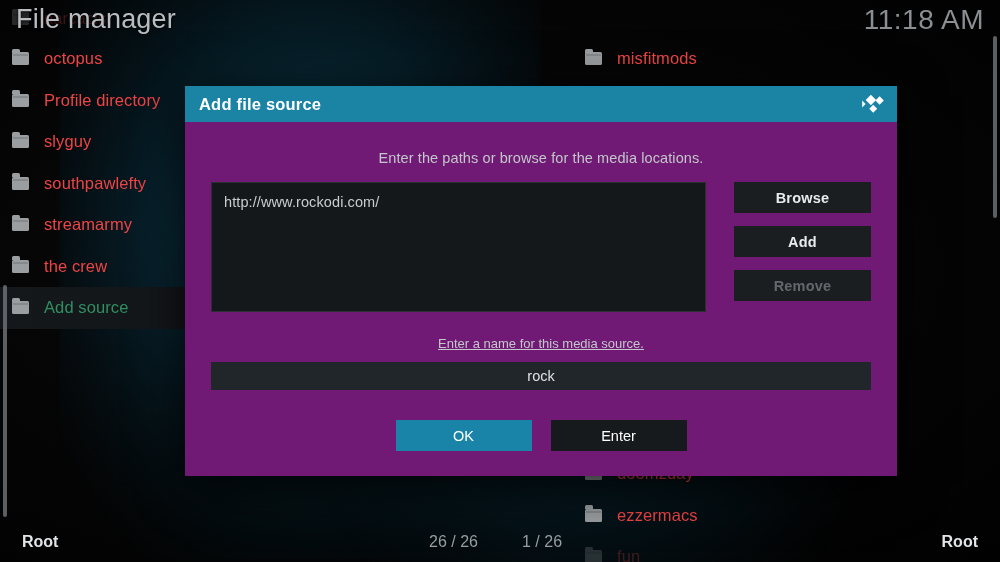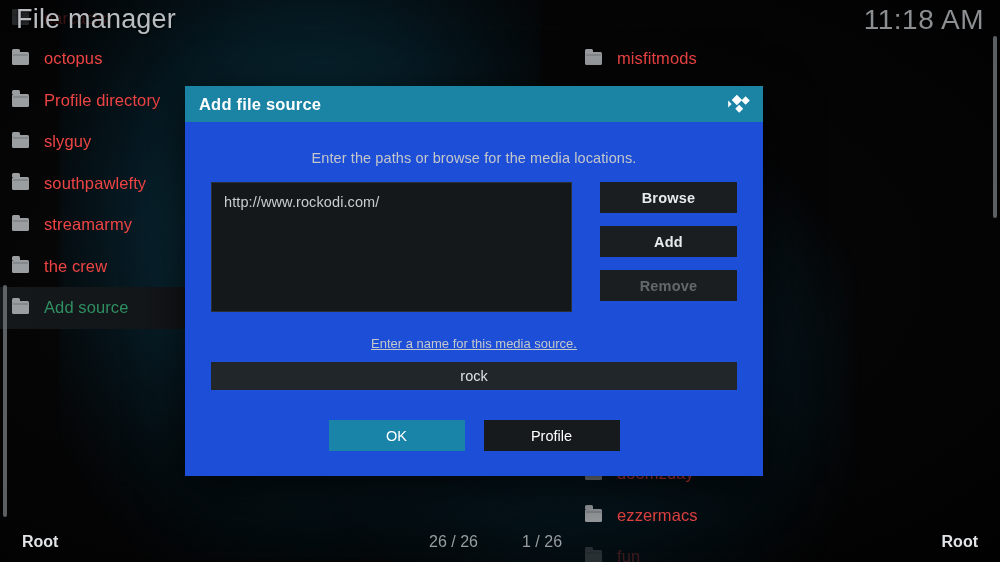--- a/index.html
+++ b/index.html
@@ -116,22 +116,22 @@
   }
   .status-left  { left:0;   width:500px; padding:0 22px; justify-content:space-between; }
   .status-right { left:500px; width:500px; padding:0 22px; justify-content:space-between; }
   .status-path  { font-size:16px; color:#e2e5e7; font-weight:bold; }
   .status-count { font-size:16px; color:#9a9ea1; }
 
   
   .modal {
     position:absolute;
     left:185px; top:86px;
-    width:578px; height:390px;
-    background:#1d4ed8;
+    width:712px; height:390px;
+    background:#701a75;
     box-shadow:0 10px 44px rgba(0,0,0,.85);
     z-index:30;
   }
   .modal-head {
     position:relative;
     height:36px;
     background:#1b83a4;
     display:flex; align-items:center;
     padding:0 14px;
   }
@@ -315,19 +315,19 @@
           <button class="btn">Add</button>
           <button class="btn disabled">Remove</button>
         </div>
       </div>
 
       <div class="name-hint">Enter a name for this media source.</div>
       <div class="name-field">rock</div>
 
       <div class="actions">
         <button class="act-btn primary">OK</button>
-        <button class="act-btn">Profile</button>
+        <button class="act-btn">Enter</button>
       </div>
 
     </div>
   </div>
 
 </div>
 
 </body></html>

